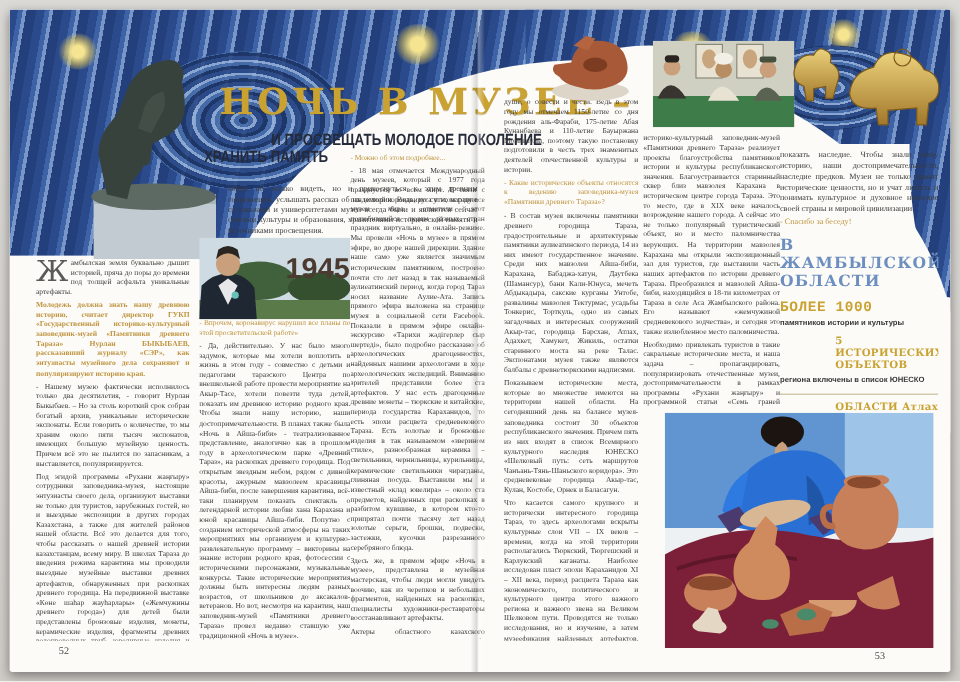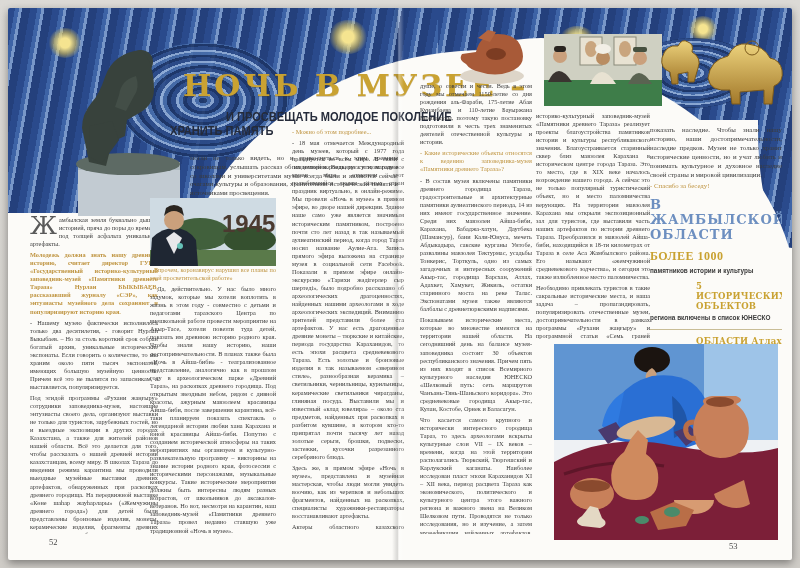--- a/index.html
+++ b/index.html
@@ -31,21 +31,21 @@
   .goldb{color:#bf9440;font-weight:bold;}
   .dropcap{float:left;font-size:24px;line-height:20px;margin:0 2px 0 0;color:#5a5a5a;font-family:"DejaVu Serif",serif;}
   .intro{position:absolute;left:182px;top:146px;width:208px;z-index:5;font-size:6.8px;line-height:1.3;color:#3c3c3c;text-align:justify;}
   .caption{font-size:6.2px;line-height:1.3;color:#bf9440;margin:2px 0 4px;}
   .pagenum{position:absolute;z-index:7;font-size:8.5px;color:#4a4a4a;padding-left:17px;}
   
   .sidebar{position:absolute;left:642px;top:118px;width:132px;z-index:5;overflow:hidden;height:218px;}
   .sb-outro{font-size:6.8px;line-height:1.32;color:#3c3c3c;text-align:justify;}
   .sb-thanks{font-size:6.8px;color:#bf9440;margin-top:2px;}
   .sb-region{font-family:"DejaVu Serif",serif;font-weight:bold;font-size:13px;color:#6d8fc0;letter-spacing:1px;margin-top:8px;}
-  .sb-big{font-family:Liberation Serif, serif;font-weight:bold;font-size:12px;color:#c9a232;margin-top:7px;letter-spacing:.5px;}
+  .sb-big{font-family:Liberation Mono, monospace;font-weight:bold;font-size:12px;color:#c9a232;margin-top:7px;letter-spacing:.5px;}
   .sb-mid{font-family:"DejaVu Serif",serif;font-weight:bold;font-size:8.5px;color:#c9a232;margin-top:6px;letter-spacing:.3px;padding-left:46px;}
   .sb-label{font-family:"Liberation Sans",sans-serif;font-weight:bold;font-size:6.4px;color:#3a3a3a;margin-top:3px;line-height:1.35;}
   .rule{border-top:1px solid #c9bd96;margin:6px 0 0;}
   .fold{position:absolute;left:384px;top:0;width:12px;height:552px;z-index:10;pointer-events:none;
     background:linear-gradient(90deg,rgba(0,0,0,0),rgba(0,0,0,.14) 45%,rgba(255,255,255,.35) 58%,rgba(0,0,0,0));}
   .photo{position:absolute;z-index:6;}
 </style>
 </head>
 <body>
 
@@ -84,21 +84,21 @@
     <div class="sub sub2">ХРАНИТЬ ПАМЯТЬ</div>
     <div class="intro">могли не только видеть, но и прикоснуться к этим древним сокровищам, услышать рассказ об их истории. Ведь, по сути, наравне со школами и университетами музеи всегда были и являются сейчас очагами культуры и образования, хранителями исторической памяти и источниками просвещения.</div>
 
     <div class="col" style="left:22px;top:208px;width:128px;height:318px;">
       <p><span class="dropcap">Ж</span><span>амбылская земля буквально дышит историей, пряча до поры до времени под толщей асфальта уникальные артефакты.</span></p>
       <p class="goldb">Молодежь должна знать нашу древнюю историю, считает директор ГУКП «Государственный историко-культурный заповедник-музей «Памятники древнего Тараза» Нурлан БЫКЫБАЕВ, рассказавший журналу «СЭР», как энтузиасты музейного дела сохраняют и популяризируют историю края.</p>
       <p>- Нашему музею фактически исполнилось только два десятилетия, - говорит Нурлан Быкыбаев. – Но за столь короткий срок собран богатый архив, уникальные исторические экспонаты. Если говорить о количестве, то мы храним около пяти тысяч экспонатов, имеющих большую музейную ценность. Причем всё это не пылится по запасникам, а выставляется, популяризируется.</p>
       <p>Под эгидой программы «Рухани жаңғыру» сотрудники заповедника-музея, настоящие энтузиасты своего дела, организуют выставки не только для туристов, зарубежных гостей, но и выездные экспозиции в других городах Казахстана, а также для жителей районов нашей области. Всё это делается для того, чтобы рассказать о нашей древней истории казахстанцам, всему миру. В школах Тараза до введения режима карантина мы проводили выездные музейные выставки древних артефактов, обнаруженных при раскопках древнего городища. На передвижной выставке «Көне шаһар жауһарлары» («Жемчужины древнего города») для детей были представлены бронзовые изделия, монеты, керамические изделия, фрагменты древних водопроводных труб, ювелирные изделия и многое другое. Дети</p>
     </div>
 
-    <div class="col" style="left:142px;top:190px;width:126px;height:336px;">
+    <div class="col" style="left:158px;top:190px;width:126px;height:336px;">
       <svg viewBox="0 0 126 68" style="width:126px;height:68px;display:block;">
         <rect width="126" height="68" fill="#cfdbe3"></rect>
         <ellipse cx="50" cy="36" rx="30" ry="16" fill="#41603c"></ellipse>
         <ellipse cx="100" cy="42" rx="26" ry="13" fill="#35502f"></ellipse>
         <rect y="52" width="126" height="16" fill="#5a7a4a"></rect>
         <text x="72" y="34" font-family="Liberation Sans,sans-serif" font-size="24" font-weight="bold" fill="#4b3a30">1945</text>
         <g>
           <path d="M0 68 L2 40 q10 -10 22 -10 q14 0 22 12 L48 68 Z" fill="#1f2733"></path>
           <path d="M16 40 l8 -6 8 6 -8 16 z" fill="#e8e8ea"></path>
           <circle cx="24" cy="22" r="10" fill="#caa07c"></circle>

